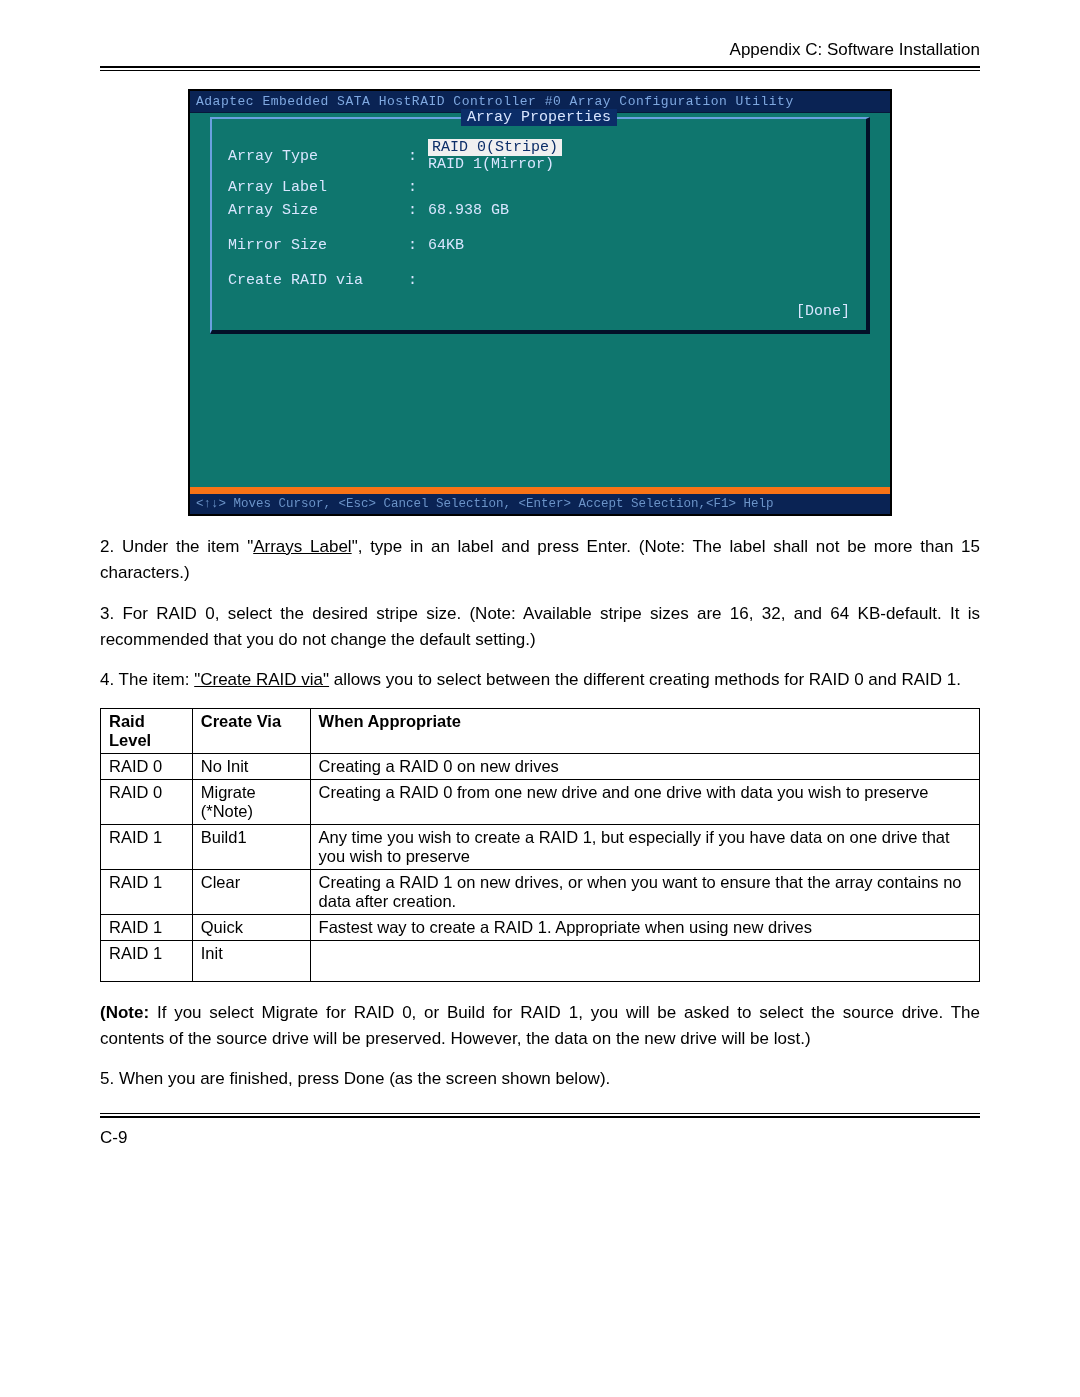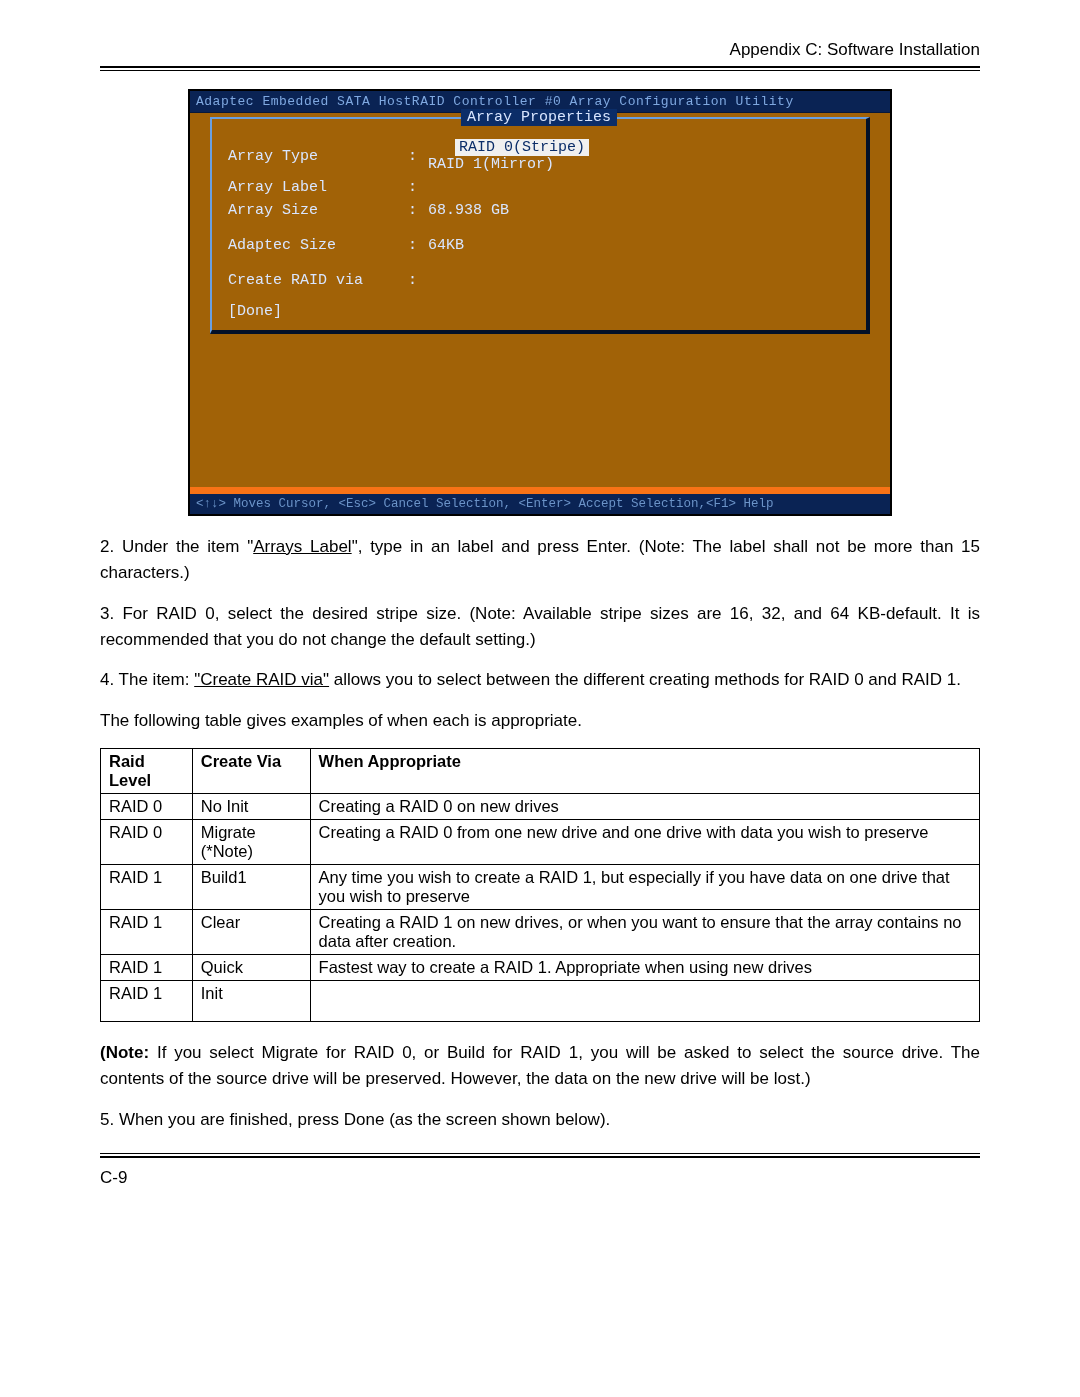--- a/index.html
+++ b/index.html
@@ -27,21 +27,21 @@
     border: 0;
     border-top: 1px solid #000;
     margin-top: 2px;
     margin-bottom: 18px;
   }
 
   
   .bios {
     margin: 0 auto 18px auto;
     width: 700px;
-    background: #a16207;
+    background: #0f766e;
     color: #d9e6ff;
     font-family: "Courier New", monospace;
     font-size: 15px;
     position: relative;
     border: 2px solid #000;
   }
   .bios-title {
     background: #0a2354;
     color: #7fa8e0;
     font-size: 13px;
@@ -85,24 +85,23 @@
     width: 20px;
     color: #d9e6ff;
   }
   .val {
     color: #d9e6ff;
   }
   .opt-hi {
     background: #f0f0f0;
     color: #0b2d68;
     padding: 0 4px;
-    margin-left: 27px;
   }
   .done {
-    text-align: left;
+    text-align: right;
     margin-top: 14px;
     color: #d9e6ff;
   }
   .bios-footer {
     background: #0a2354;
     color: #6b93c8;
     font-size: 12.5px;
     padding: 3px 6px;
     border-top: 7px solid #f97316;
   }
@@ -177,21 +176,21 @@
           <div class="val"></div>
         </div>
 
         <div class="row" style="margin-top:4px">
           <div class="lbl">Array Size</div>
           <div class="colon">:</div>
           <div class="val">68.938 GB</div>
         </div>
 
         <div class="row" style="margin-top:18px">
-          <div class="lbl">Adaptec Size</div>
+          <div class="lbl">Mirror Size</div>
           <div class="colon">:</div>
           <div class="val">64KB</div>
         </div>
 
         <div class="row" style="margin-top:18px">
           <div class="lbl">Create RAID via</div>
           <div class="colon">:</div>
           <div class="val"></div>
         </div>
 
@@ -204,21 +203,20 @@
   <div class="para">
     <span>2. Under the item "</span><span class="u">Arrays Label</span><span>",  type in an label and press Enter. (Note: The label shall not be more than 15 characters.)</span>
   </div>
 
   <div class="para">3. For RAID 0, select the desired stripe size. (Note: Available stripe sizes are 16, 32, and 64 KB-default. It is recommended that you do not change the default setting.)</div>
 
   <div class="para">
     <span>4. The item: </span><span class="u">"Create RAID via"</span><span> allows you to select between the different creating methods for RAID 0 and RAID 1.</span>
   </div>
 
-  <div class="para">The following table gives examples of when each is appropriate.</div>
 
   <table class="tbl">
     <thead>
       <tr>
         <th>Raid Level</th>
         <th>Create Via</th>
         <th>When Appropriate</th>
       </tr>
     </thead>
     <tbody>

